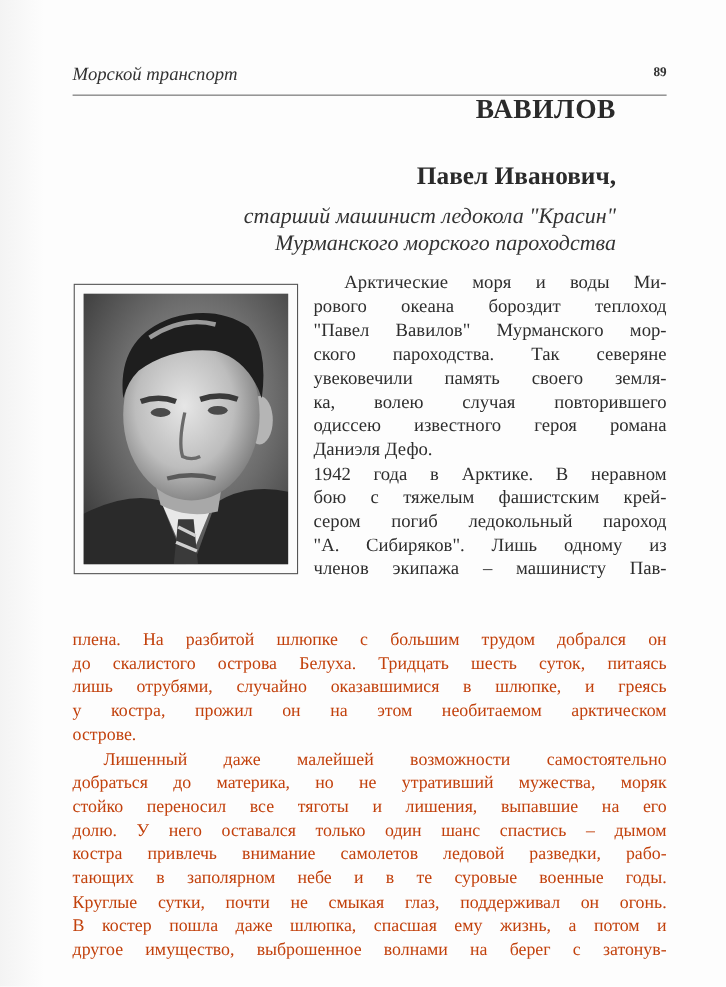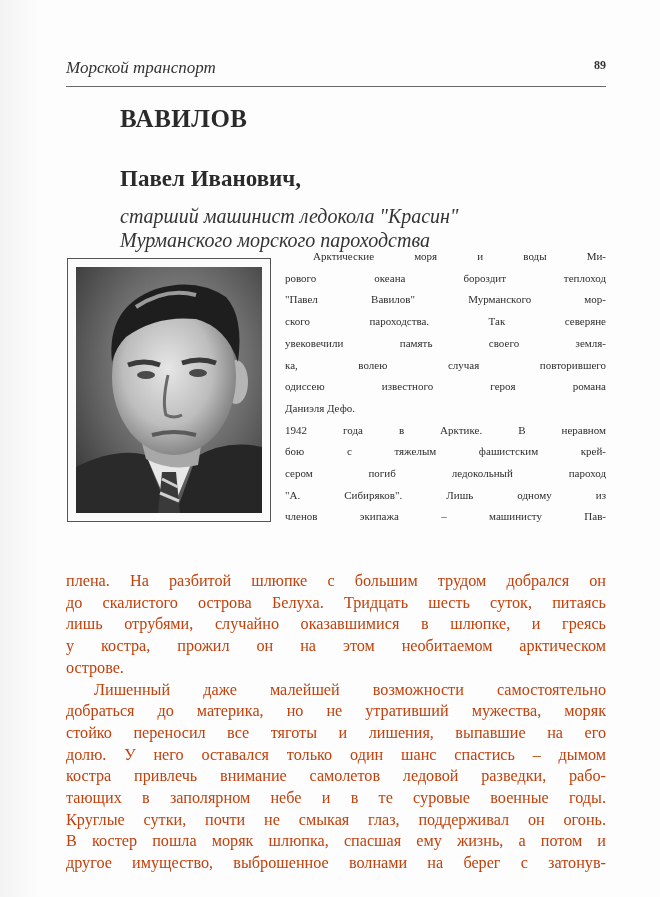--- a/index.html
+++ b/index.html
@@ -51,23 +51,23 @@
     }
     .header-rule {
       position: absolute;
       left: 66px; top: 86px;
       width: 540px;
       height: 1px;
       background: #6a6a6a;
     }
     .title-block {
       position: absolute;
-      left: 120px; top: 104px;
+      left: 120px; top: 85px;
       width: 440px;
-      text-align: left;
+      text-align: right;
     }
     .surname {
       font-family: "Liberation Serif", "DejaVu Serif", serif;
       font-weight: bold;
       font-size: 25px;
       line-height: 30px;
       color: #2a2a2a;
       letter-spacing: 0.5px;
     }
     .given-names {
@@ -102,21 +102,21 @@
       background: radial-gradient(ellipse at 50% 40%, #8a8a8a 0%, #5a5a5a 45%, #3a3a3a 100%);
       overflow: hidden;
     }
     .photo svg { display: block; }
 
     .text-col {
       position: absolute;
       left: 285px; top: 246px;
       width: 321px;
       font-family: "Liberation Serif", "DejaVu Serif", serif;
-      font-size: 11px;
+      font-size: 17px;
       line-height: 21.7px;
       color: #2e2e2e;
     }
     .text-full {
       position: absolute;
       left: 66px; top: 571px;
       width: 540px;
       font-family: "Liberation Serif", "DejaVu Serif", serif;
       font-size: 16.2px;
       line-height: 21.7px;
@@ -218,16 +218,16 @@
     <span class="line">лишь отрубями, случайно оказавшимися в шлюпке, и греясь</span>
     <span class="line">у костра, прожил он на этом необитаемом арктическом</span>
     <span class="line last">острове.</span>
     <span class="line indent">Лишенный даже малейшей возможности самостоятельно</span>
     <span class="line">добраться до материка, но не утративший мужества, моряк</span>
     <span class="line">стойко переносил все тяготы и лишения, выпавшие на его</span>
     <span class="line">долю. У него оставался только один шанс спастись – дымом</span>
     <span class="line">костра привлечь внимание самолетов ледовой разведки, рабо-</span>
     <span class="line">тающих в заполярном небе и в те суровые военные годы.</span>
     <span class="line">Круглые сутки, почти не смыкая глаз, поддерживал он огонь.</span>
-    <span class="line">В костер пошла моряк шлюпка, спасшая ему жизнь, а потом и</span>
+    <span class="line">В костер пошла даже шлюпка, спасшая ему жизнь, а потом и</span>
     <span class="line">другое имущество, выброшенное волнами на берег с затонув-</span>
   </div>
 </div>
 
 </body></html>

